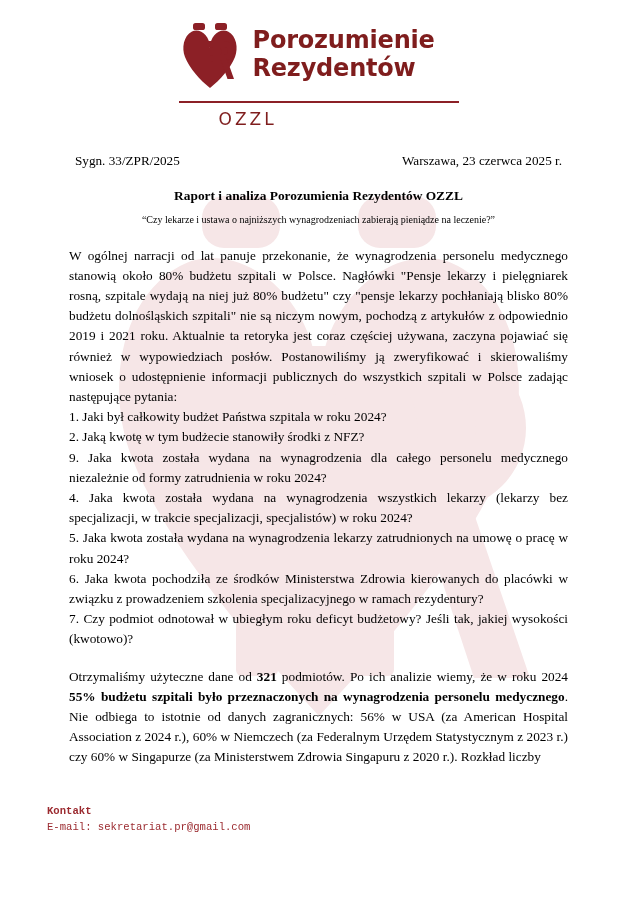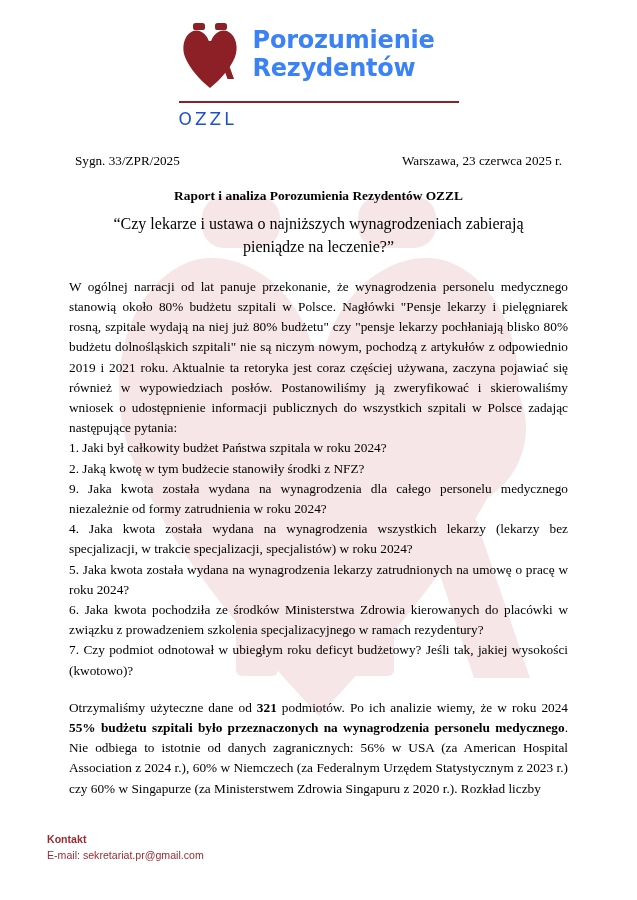--- a/index.html
+++ b/index.html
@@ -48,37 +48,38 @@
   .logo-row {
     display: flex;
     align-items: center;
     gap: 12px;
   }
   .logo-mark { width: 62px; height: 66px; flex: none; }
   .logo-mark svg { display: block; width: 100%; height: 100%; }
   .logo-words {
     font-family: "DejaVu Sans", "Liberation Sans", sans-serif;
     font-weight: bold;
-    color: #3b82f6;
+    color: #7f1d1d;
     font-size: 24px;
     line-height: 1.16;
     letter-spacing: -0.2px;
   }
   .logo-rule {
     height: 2px;
     background: #8c2026;
     margin: 13px 0 6px 0;
     width: 100%;
   }
   .logo-sub {
     font-family: "DejaVu Sans", "Liberation Sans", sans-serif;
-    color: #1d4ed8;
+    color: #7f1d1d;
     font-size: 17px;
     letter-spacing: 3px;
     line-height: 1.2;
+    margin-left: 40px;
   }
 
   
   .sheet {
     position: relative;
     z-index: 2;
     padding: 0 69px;
   }
   .meta-row {
     display: flex;
@@ -90,21 +91,21 @@
     gap: 13px;
   }
   .doc-title {
     text-align: center;
     font-weight: bold;
     font-size: 13.4px;
     margin-top: 19px;
   }
   .doc-subtitle {
     text-align: center;
-    font-size: 16px;
+    font-size: 10px;
     margin-top: 5px;
     line-height: 1.42;
     padding: 0 14px;
   }
   p.body-text {
     text-align: justify;
     text-justify: inter-word;
     font-size: 13.3px;
     line-height: 1.52;
     margin: 0;
@@ -112,23 +113,23 @@
   }
   p.intro { margin-top: 18px; }
   p.question { }
   p.closing { margin-top: 17px; }
   .b { font-weight: bold; }
 
   
   .footer {
     position: absolute;
     left: 47px;
-    bottom: 36px;
+    bottom: 64px;
     z-index: 2;
-    font-family: Liberation Sans, sans-serif;
+    font-family: Liberation Mono, monospace;
     color: #9b2a2f;
     font-size: 10.6px;
     line-height: 1.5;
   }
   .footer-title { font-weight: bold; }
 </style>
 </head>
 <body>
 
 <div class="page">

